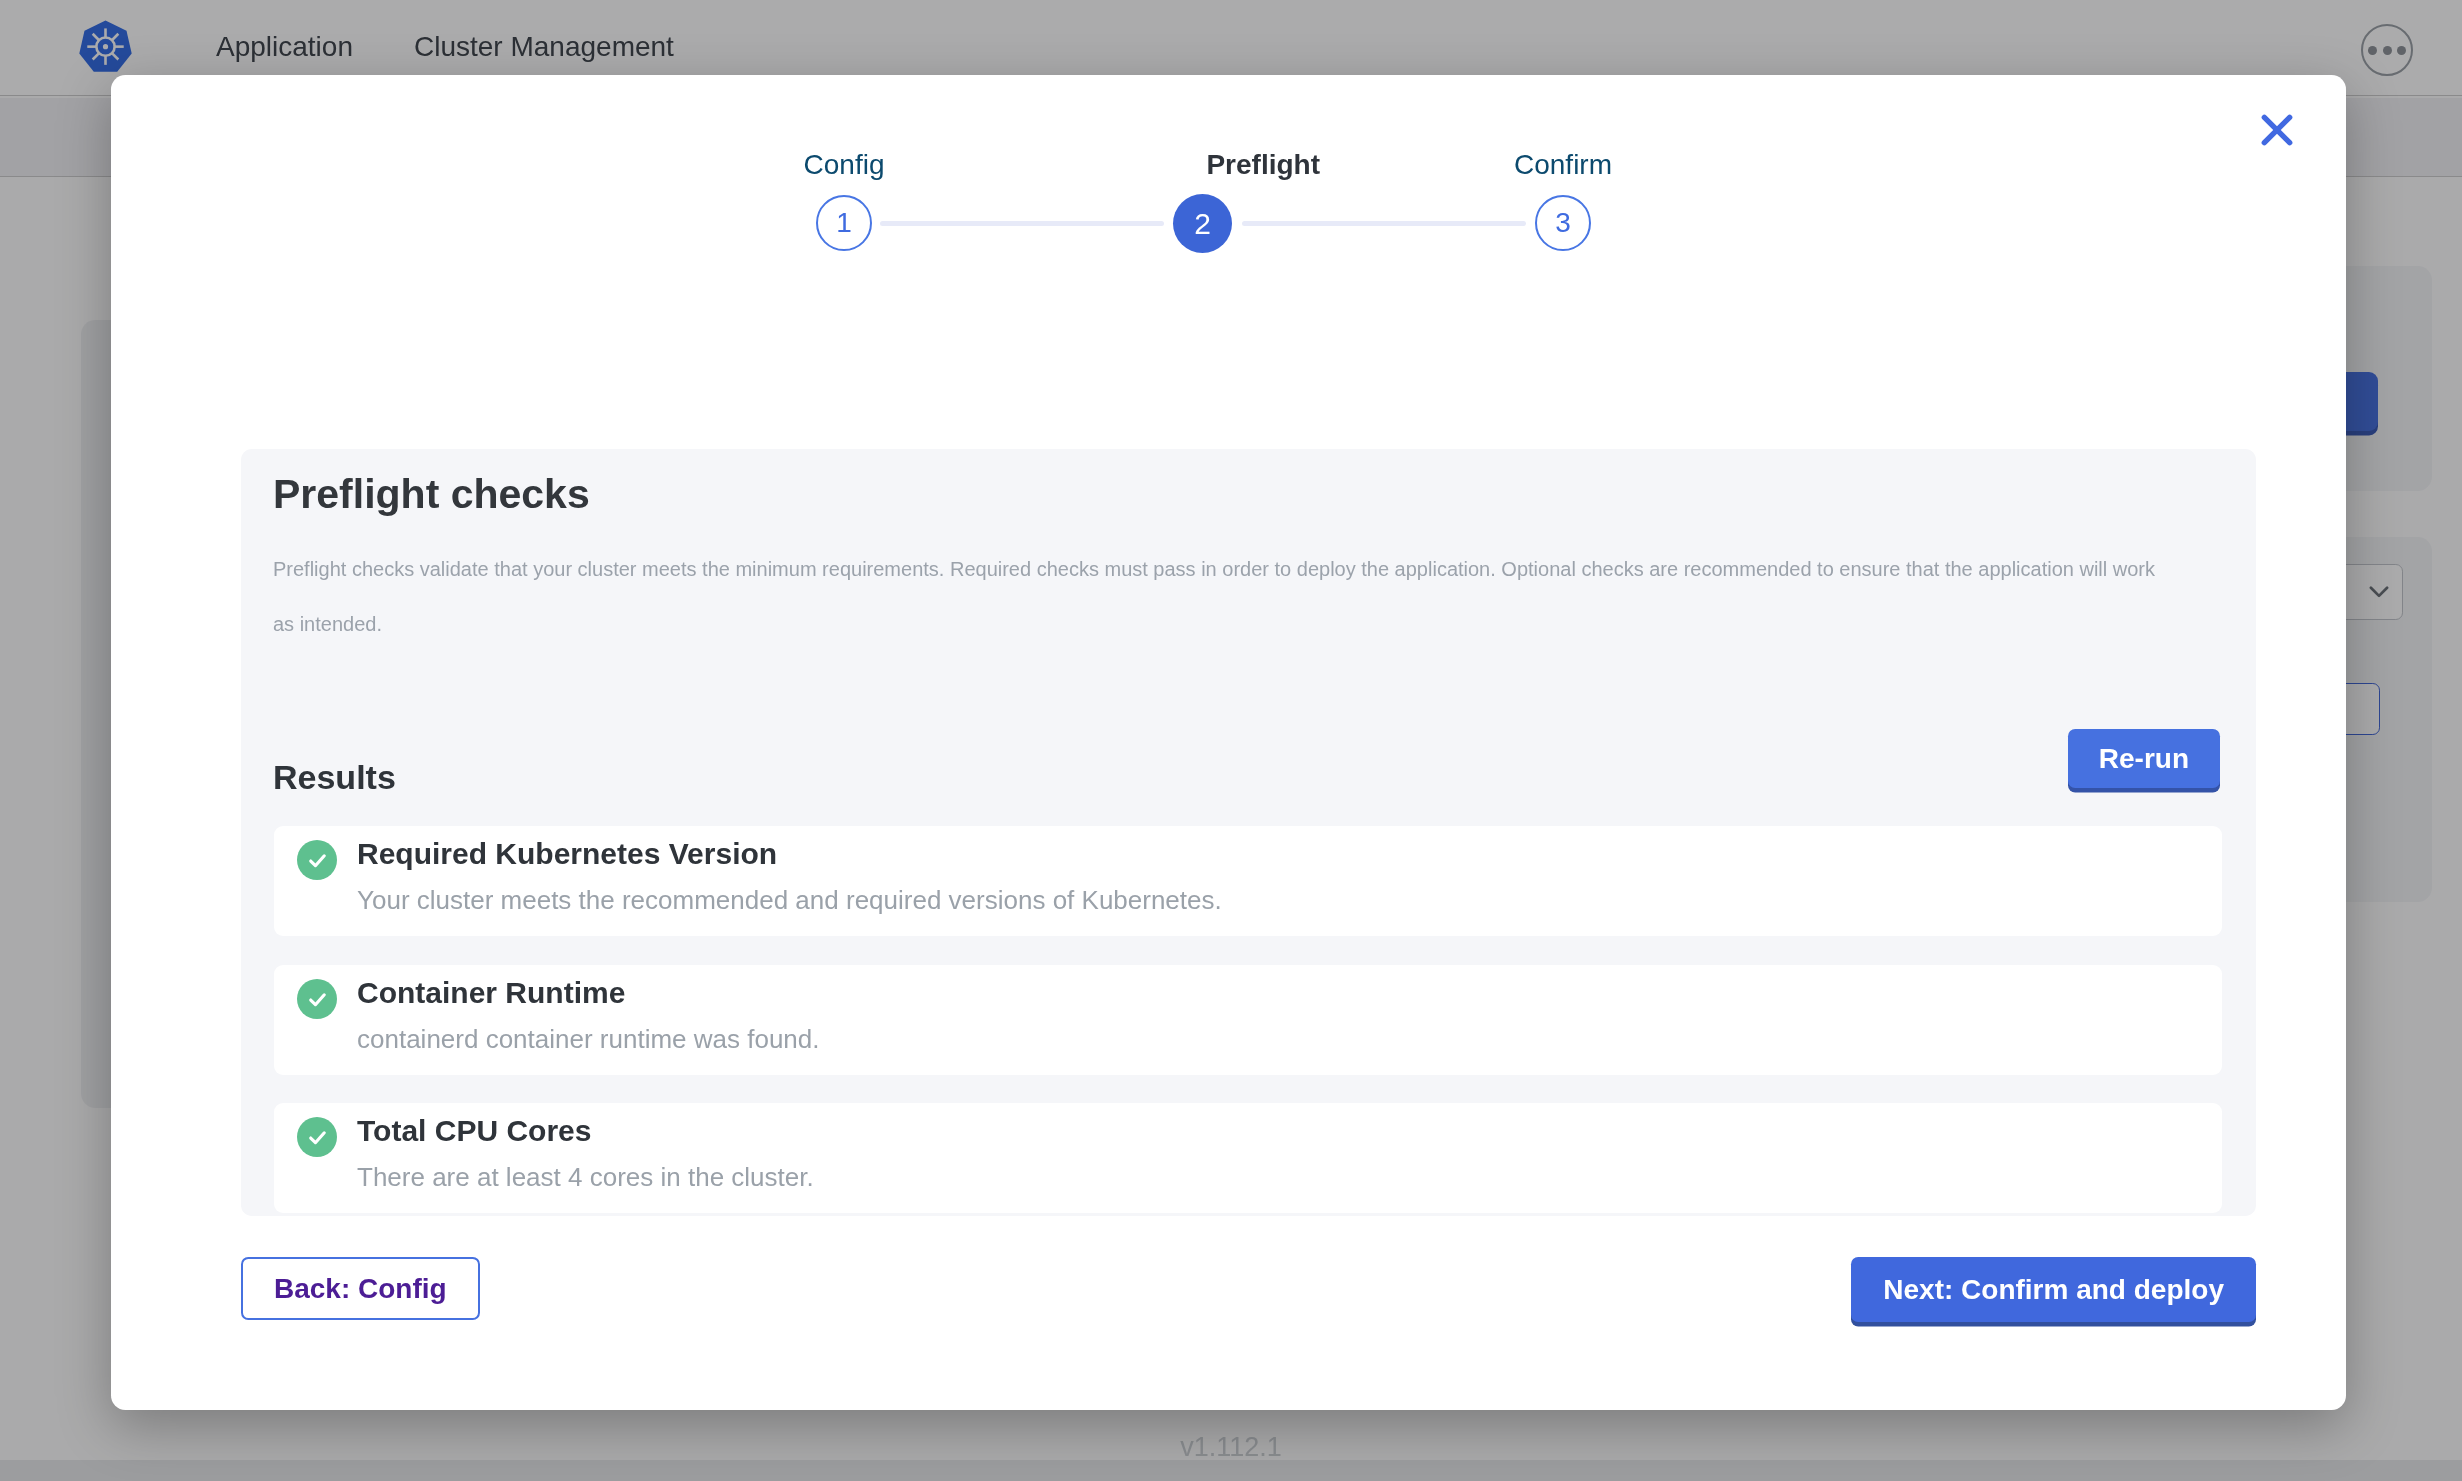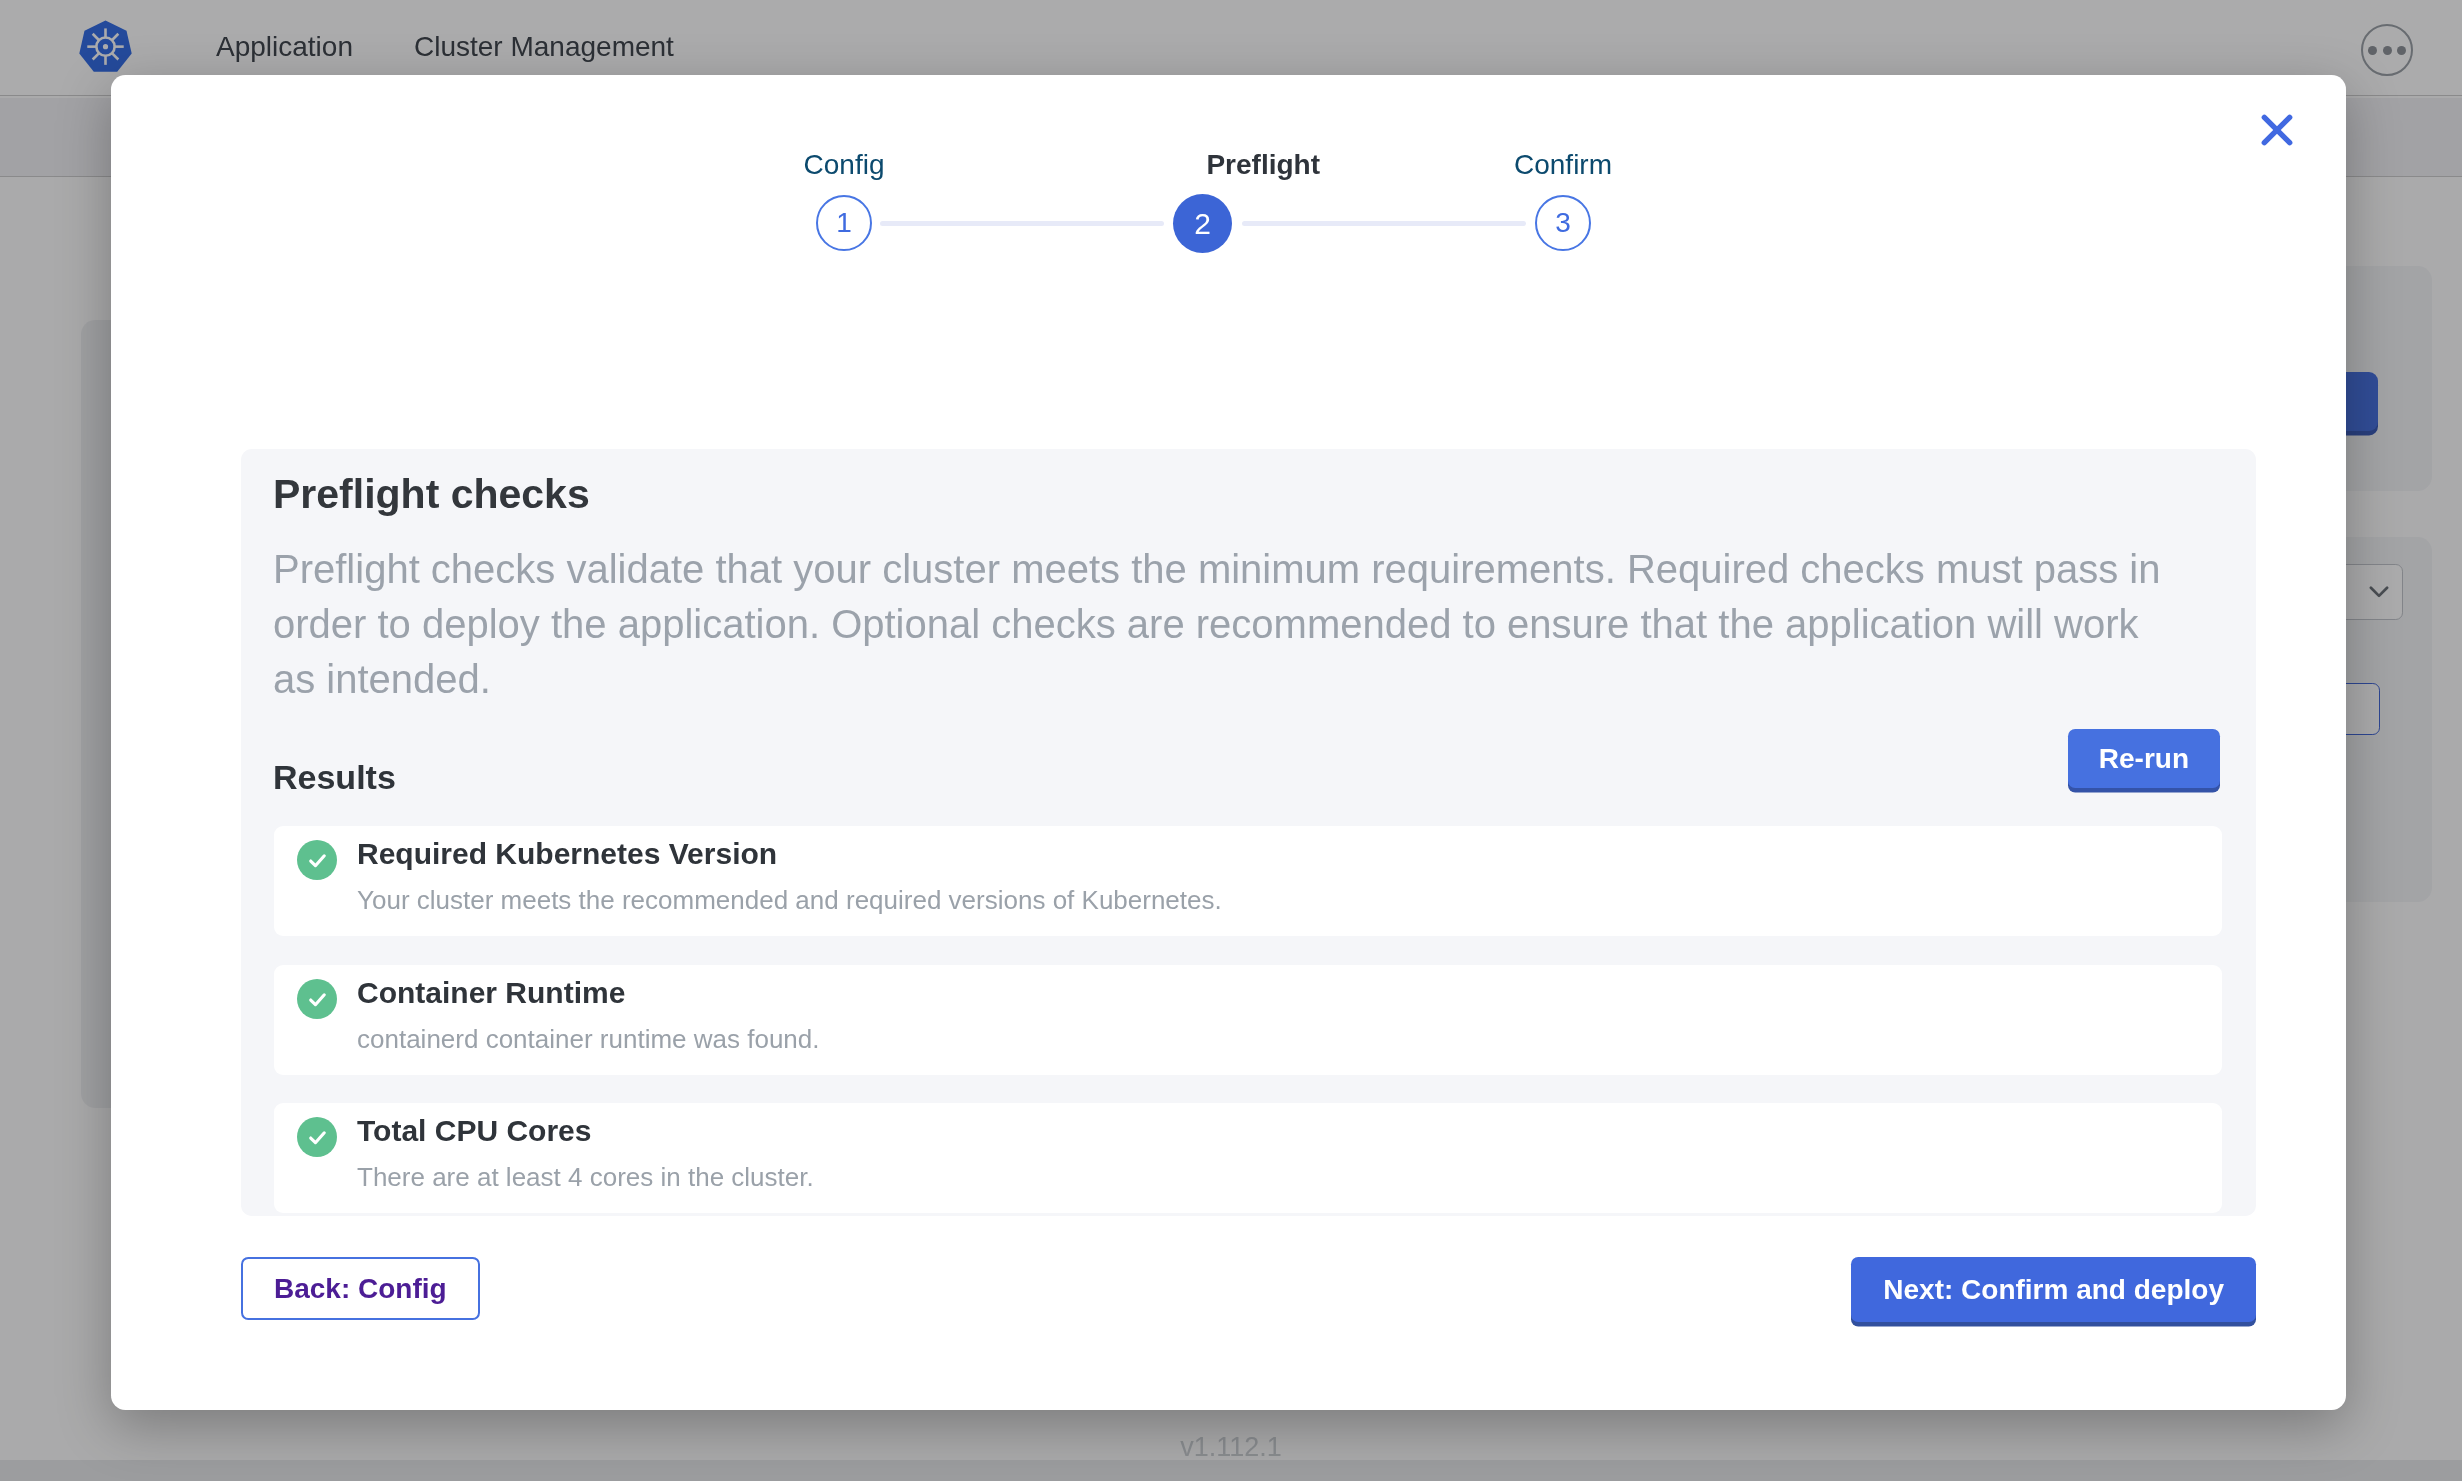--- a/index.html
+++ b/index.html
@@ -110,21 +110,21 @@
   .panel {
     position: absolute; left: 130px; top: 374px; width: 2015px; height: 767px;
     background: #f5f6f9; border-radius: 10.8px;
   }
   .panel-title {
     position: absolute; left: 32px; top: 21.6px;
     font-size: 41px; font-weight: bold; color: #33373c;
   }
   .panel-desc {
     position: absolute; left: 32px; top: 93px; width: 1896px;
-    font-size: 40px; line-height: 55px; color: #9ba2ab;
+    font-size: 20px; line-height: 55px; color: #9ba2ab;
   }
   .results-heading {
     position: absolute; left: 32px; top: 309px;
     font-size: 34px; font-weight: bold; color: #2f343a;
   }
   .rerun-btn {
     position: absolute; right: 36px; top: 280px; height: 59px; padding: 0 31px;
     background: #4671e0; color: #ffffff; font-size: 28px; font-weight: bold;
     border: none; border-radius: 7.2px; box-shadow: 0 4.5px 0 #3453a8;
     display: flex; align-items: center; cursor: pointer;

